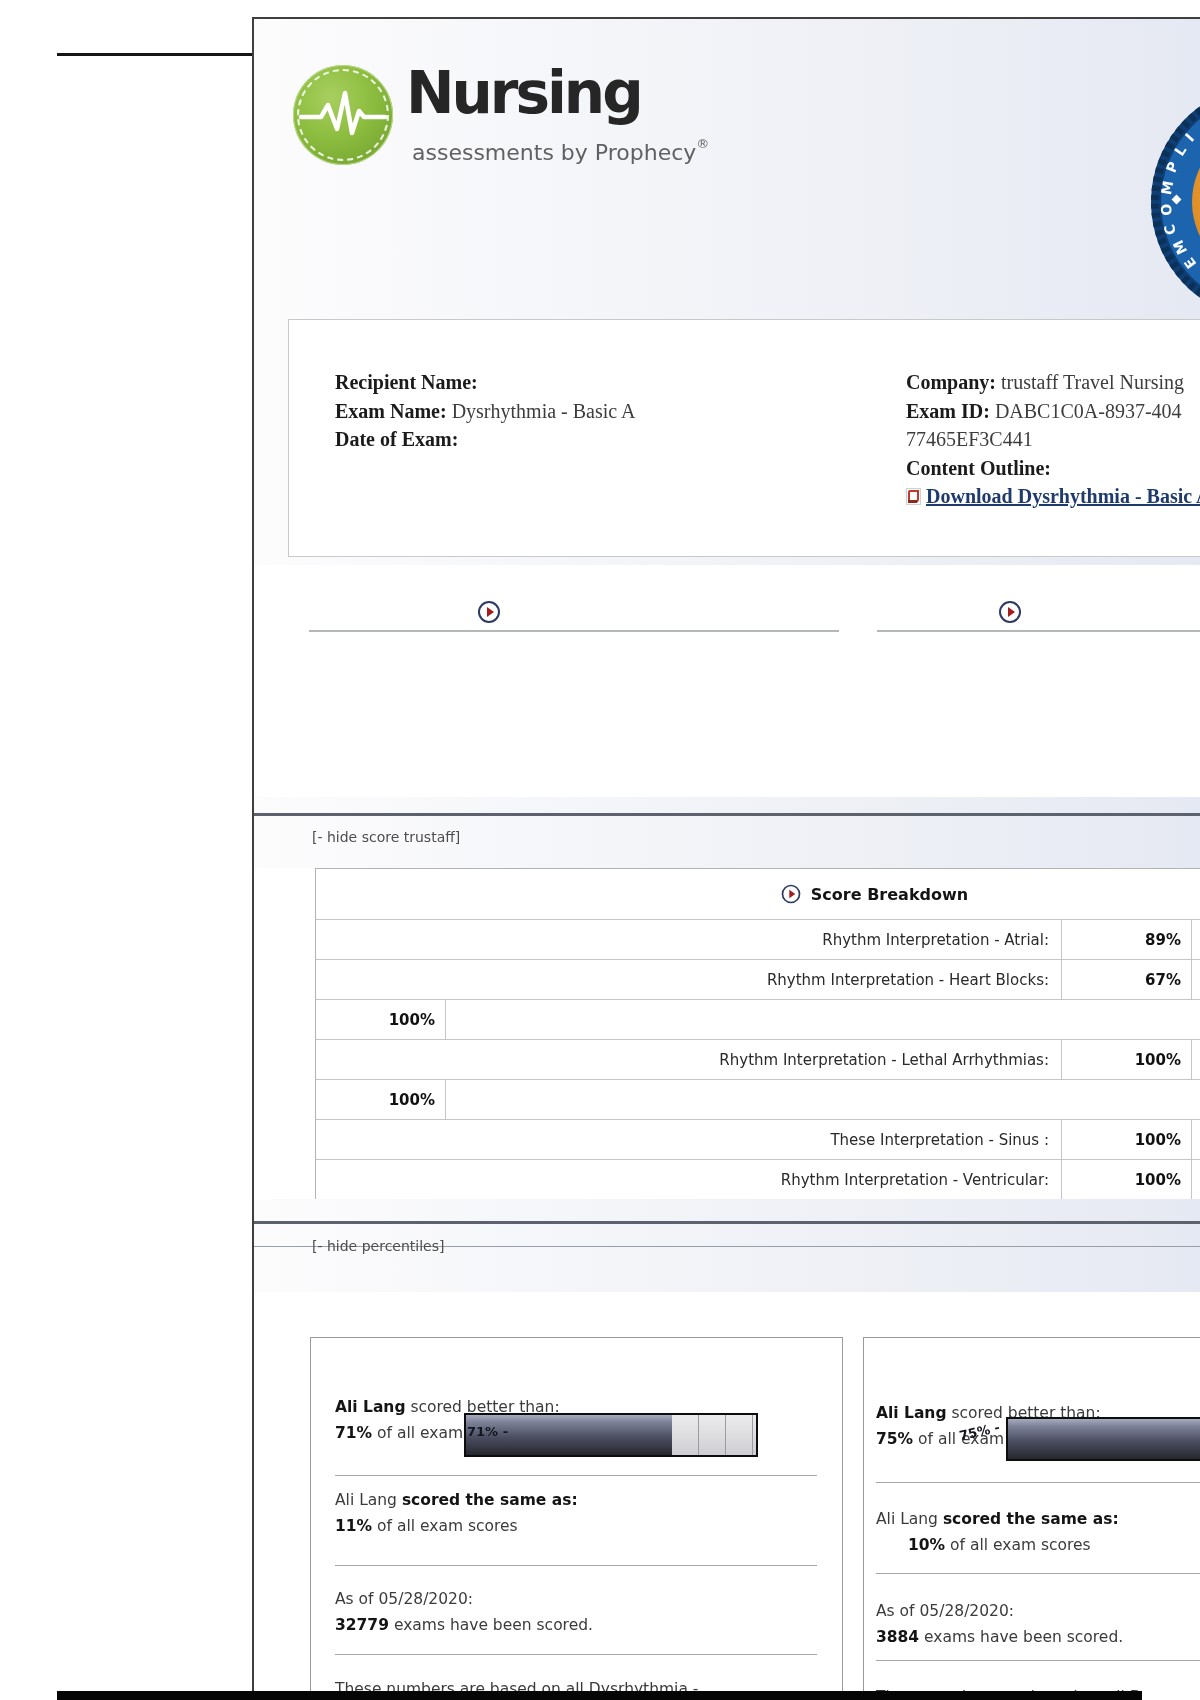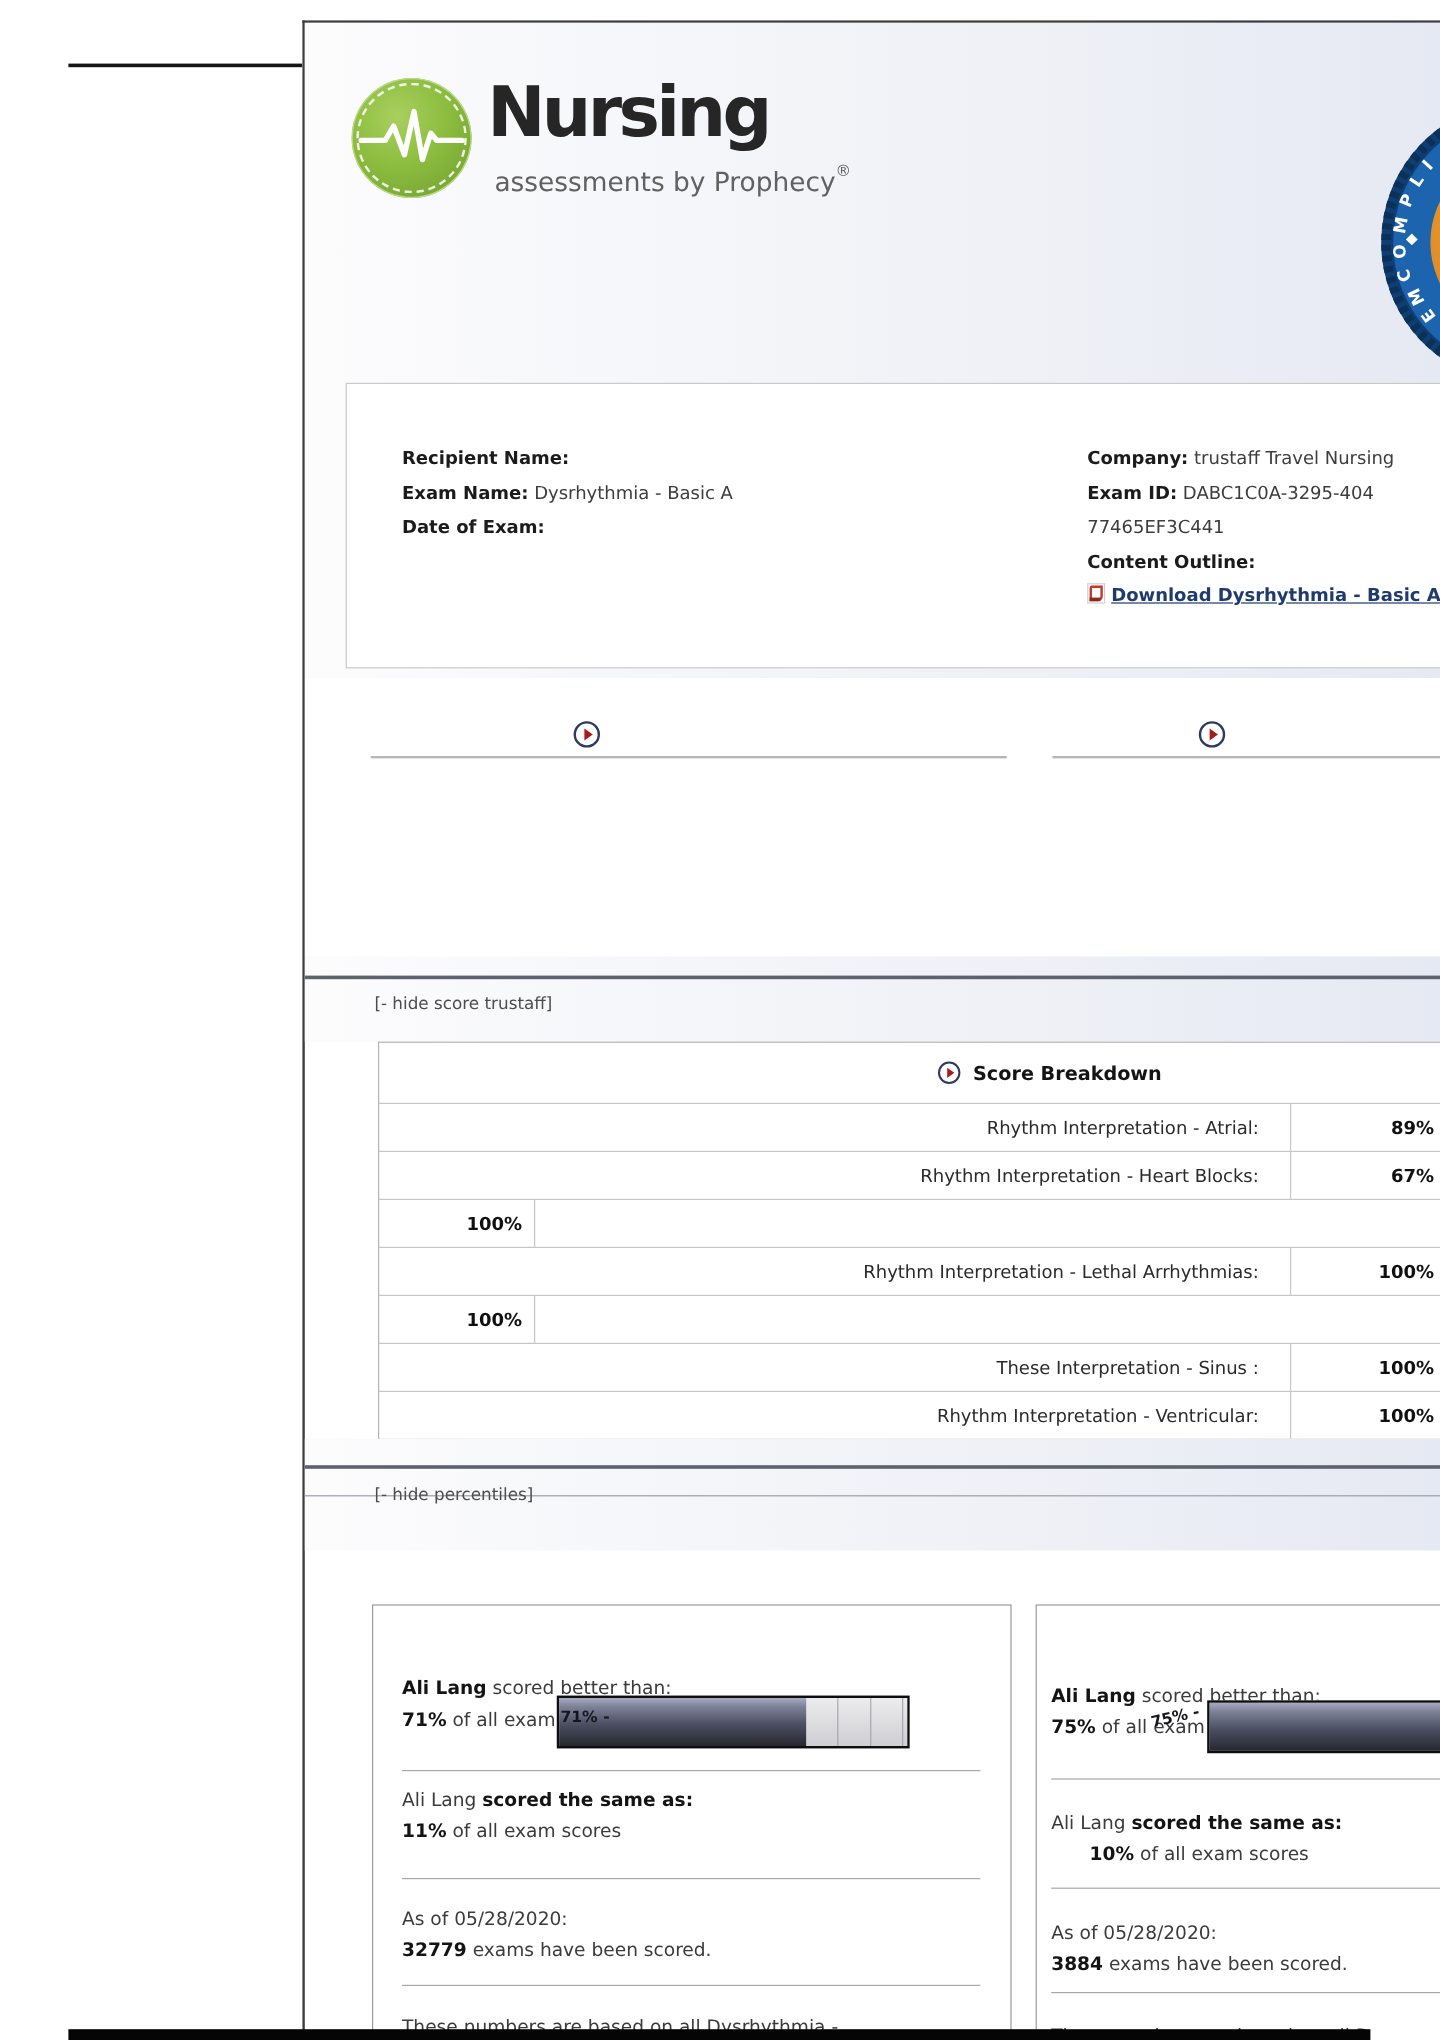--- a/index.html
+++ b/index.html
@@ -31,21 +31,21 @@
   .logo-circle{left:39px;top:46px;width:100px;height:100px;border-radius:50%;
      background:radial-gradient(circle at 38% 32%,#a8cf5e 0%,#8cbd3f 45%,#6d9c2c 100%);
      box-shadow:0 0 0 1px #bcd98c inset;}
   .logo-ring{left:4px;top:4px;width:88px;height:88px;border:2px dashed rgba(255,255,255,.85);border-radius:50%;}
   .brand-title{left:152px;top:40px;font-size:58px;font-weight:bold;letter-spacing:-3px;color:#262626;}
   .brand-sub{left:158px;top:117px;font-size:22px;color:#616161;letter-spacing:0px;}
   .brand-reg{font-size:13px;vertical-align:12px;color:#616161;}
 
   
   .info-box{left:34px;top:300px;width:1250px;height:236px;background:#fff;border:1px solid #c9c9c9;}
-  .info-col{position:absolute;top:48px;font-size:15px;line-height:28.5px;}
+  .info-col{position:absolute;top:48px;font-size:20px;line-height:28.5px;font-family:Liberation Serif, serif;}
   .info-left{left:46px;width:320px;}
   .info-right{left:617px;width:600px;}
   .lbl{font-weight:bold;color:#1b1b1b;}
   .val{color:#3d3d3d;}
   .dl-link{color:#1f3b6e;font-weight:600;text-decoration:underline;cursor:pointer;}
   .pdf-ico{display:inline-block;width:13px;height:15px;position:relative;background:#fdfdfd;
      border:1px solid #d0d0d0;vertical-align:-2px;margin-right:5px;}
   .pdf-ico:before{content:"";position:absolute;left:1px;top:1px;width:7px;height:9px;
      border:2px solid #c0392b;border-radius:2px 0 4px 0;}
   .pdf-ico:after{content:"";position:absolute;left:1px;bottom:1px;width:9px;height:3px;background:#8a2b20;}
@@ -60,21 +60,21 @@
 
   .toggle-link{font-size:14px;color:#4d4d4d;cursor:pointer;}
 
   
   .score-table{left:61px;top:849px;width:1116px;background:#fff;border:1px solid #b3b3b3;}
   .st-header{height:50px;display:flex;align-items:center;justify-content:center;gap:9px;
      border-bottom:1px solid #c6c6c6;font-size:16px;font-weight:bold;color:#141414;}
   .st-row{height:39px;display:flex;border-bottom:1px solid #c6c6c6;font-size:15px;align-items:stretch;}
   .st-row:last-child{border-bottom:none;}
   .st-label{width:733px;border-right:1px solid #c6c6c6;display:flex;align-items:center;
-     justify-content:flex-end;padding-right:26px;color:#2a2a2a;}
+     justify-content:flex-end;padding-right:12px;color:#2a2a2a;}
   .st-value{width:119px;border-right:1px solid #c6c6c6;display:flex;align-items:center;
      justify-content:flex-end;padding-right:10px;font-weight:bold;color:#111;}
   .st-rest{flex:1;}
 
   
   .pbox{top:1318px;height:420px;background:#fff;border:1px solid #9b9b9b;}
   .pbox-left{left:56px;width:531px;}
   .pbox-right{left:609px;width:700px;}
   .ptext{position:absolute;font-size:15.5px;color:#3b3b3b;white-space:nowrap;}
   .ptext b{color:#141414;}
@@ -132,21 +132,21 @@
   </svg>
 
   <div class="abs info-box">
     <div class="info-col info-left">
       <div><span class="lbl">Recipient Name:</span></div>
       <div><span class="lbl">Exam Name:</span> <span class="val">Dysrhythmia - Basic A</span></div>
       <div><span class="lbl">Date of Exam:</span></div>
     </div>
     <div class="info-col info-right">
       <div><span class="lbl">Company:</span> <span class="val">trustaff Travel Nursing</span></div>
-      <div><span class="lbl">Exam ID:</span> <span class="val">DABC1C0A-3295-404</span></div>
+      <div><span class="lbl">Exam ID:</span> <span class="val">DABC1C0A-8937-404</span></div>
       <div><span class="val">77465EF3C441</span></div>
       <div><span class="lbl">Content Outline:</span></div>
       <div><span class="pdf-ico"></span><span class="dl-link">Download Dysrhythmia - Basic A</span></div>
     </div>
   </div>
 
   <div class="abs white-sec"></div>
   <div class="abs play-icon" style="left:224px;top:582px;"></div>
   <div class="abs baseline" style="left:55px;top:611px;width:530px;"></div>
   <div class="abs play-icon" style="left:745px;top:582px;"></div>

